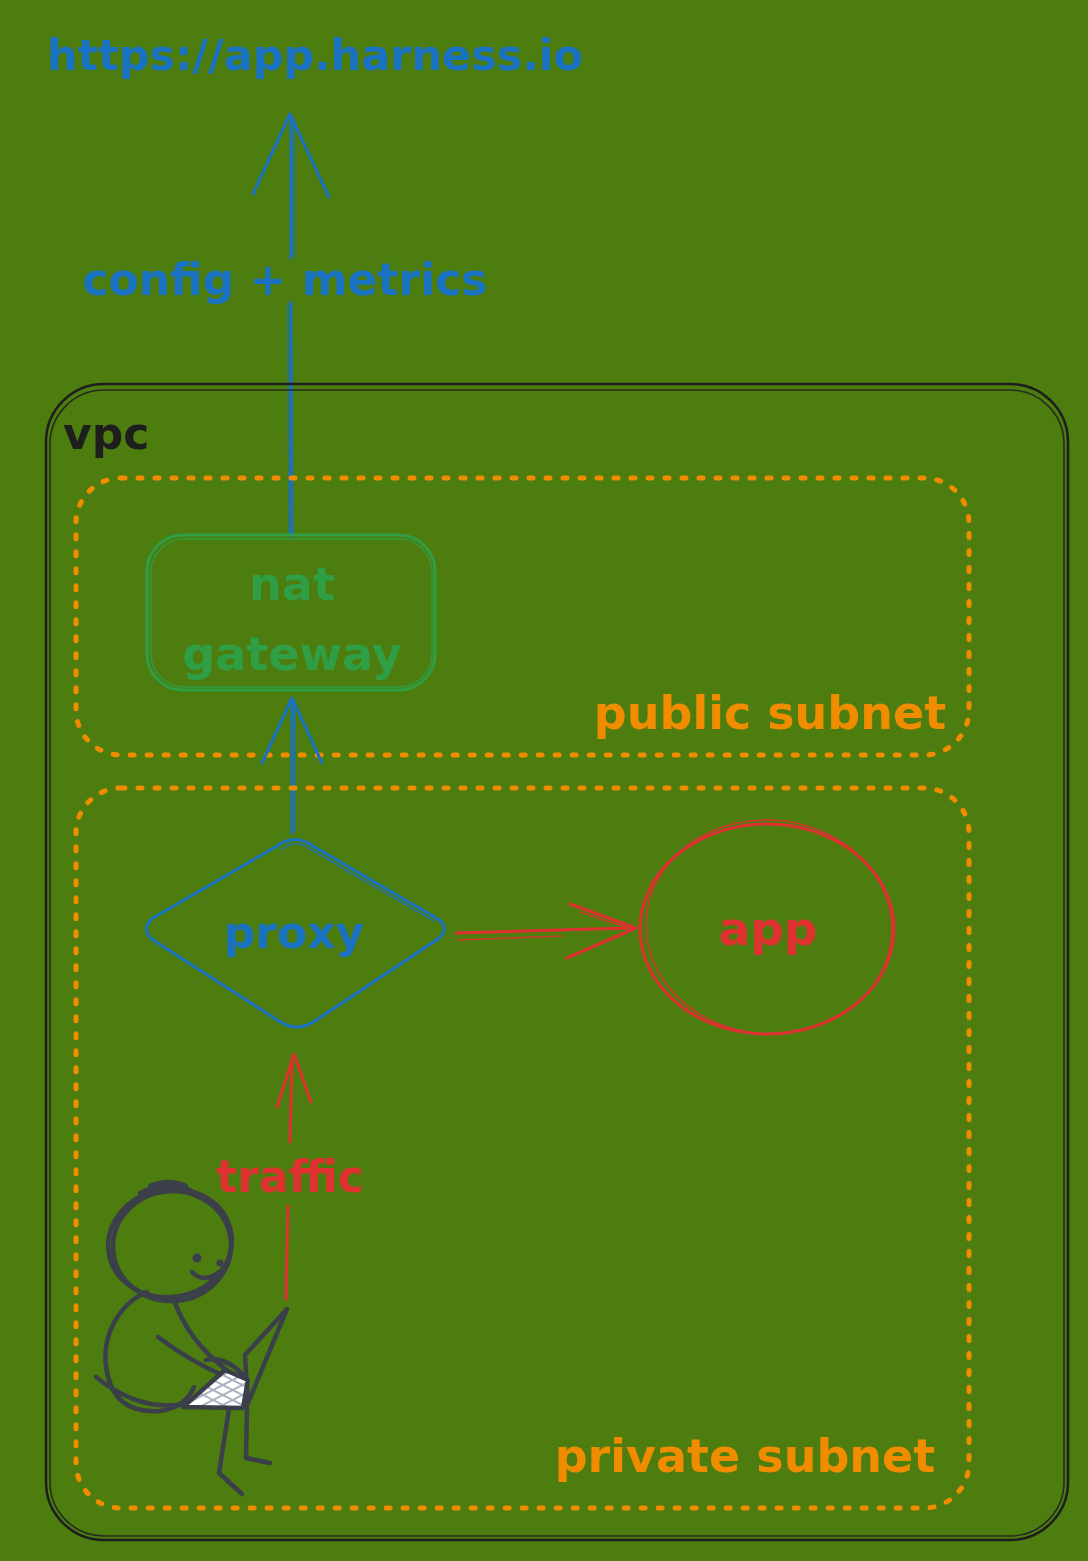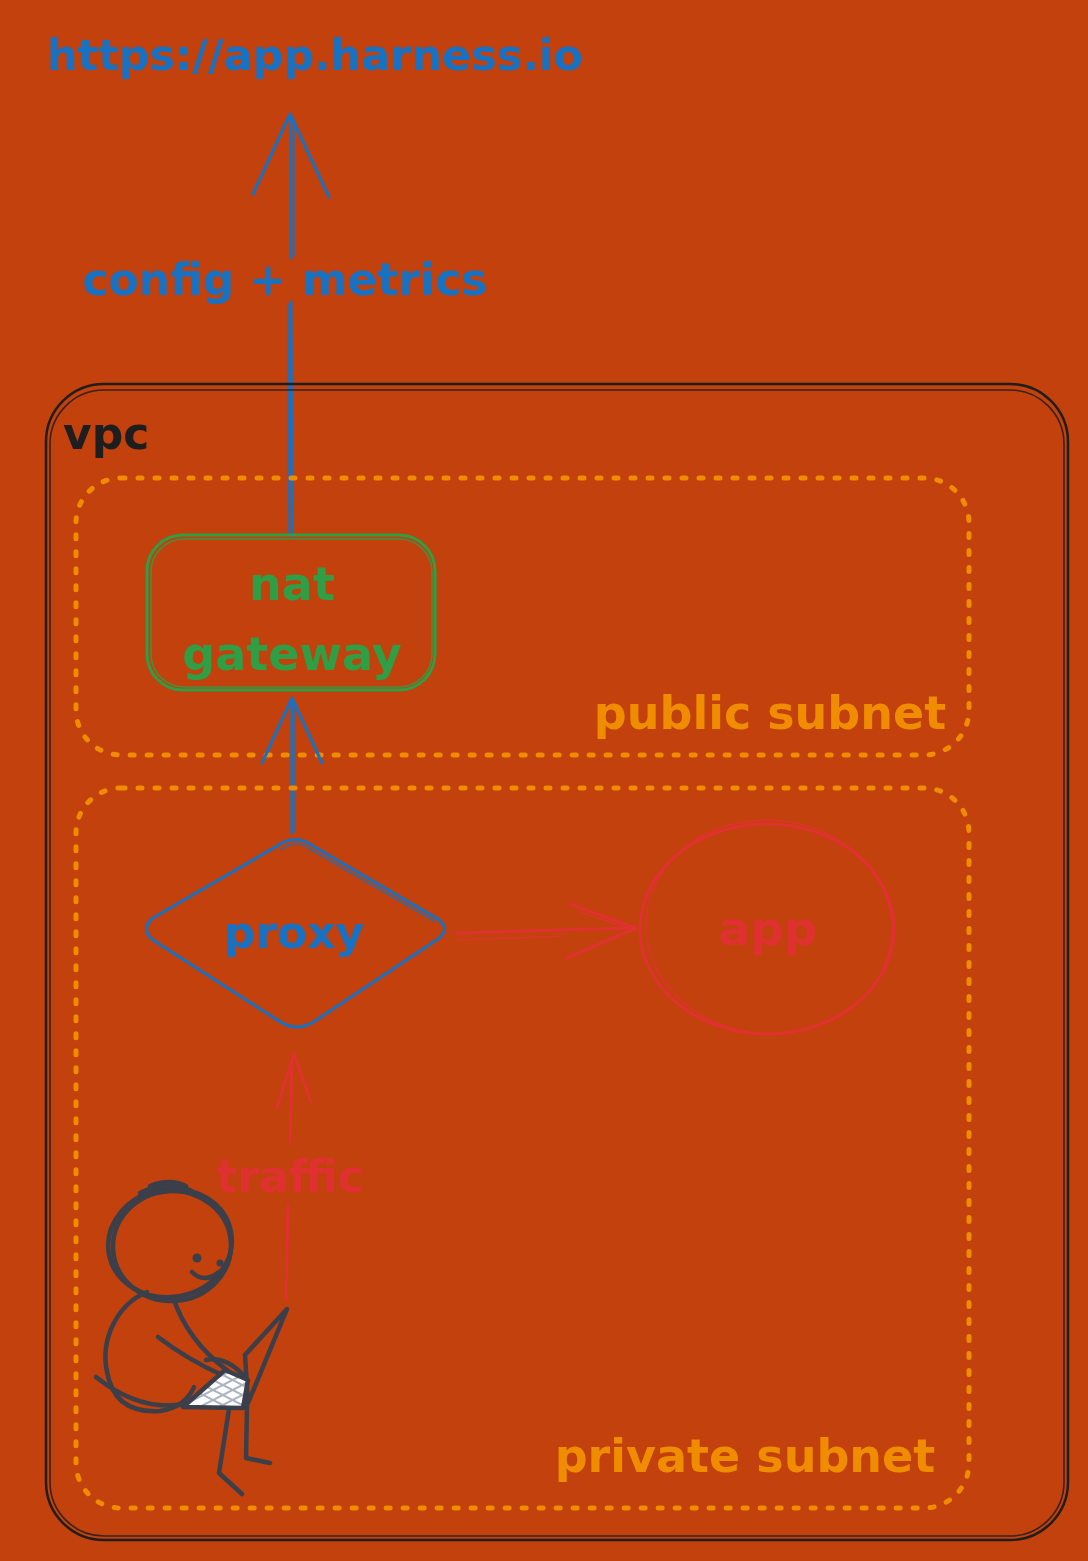--- a/index.html
+++ b/index.html
@@ -1,16 +1,16 @@
 <!DOCTYPE html>
 <html><head>
 <meta charset="utf-8">
 <style>
   html,body{margin:0;padding:0;background:#ffffff;}
-  .stage{position:relative;width:1088px;height:1561px;background:#c2410c;overflow:hidden;}
+  .stage{position:relative;width:1088px;height:1561px;background:#4d7c0f;overflow:hidden;}
   svg{display:block;}
   .hand{font-family:"DejaVu Sans", sans-serif;font-weight:700;}
   .ln{fill:none;stroke-linecap:round;stroke-linejoin:round;}
   .blue{stroke:#1971c2;}
   .fill-blue{fill:#1971c2;}
   .green{stroke:#2f9e44;}
   .fill-green{fill:#2f9e44;}
   .red{stroke:#e03131;}
   .fill-red{fill:#e03131;}
   .orange-dot{stroke:#f08c00;stroke-width:5;stroke-dasharray:4 13;}

